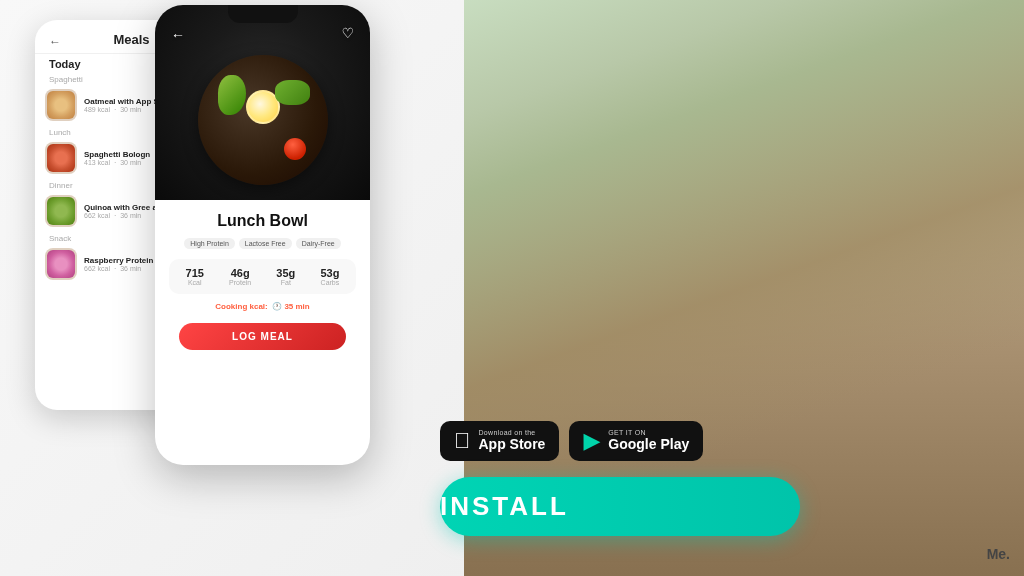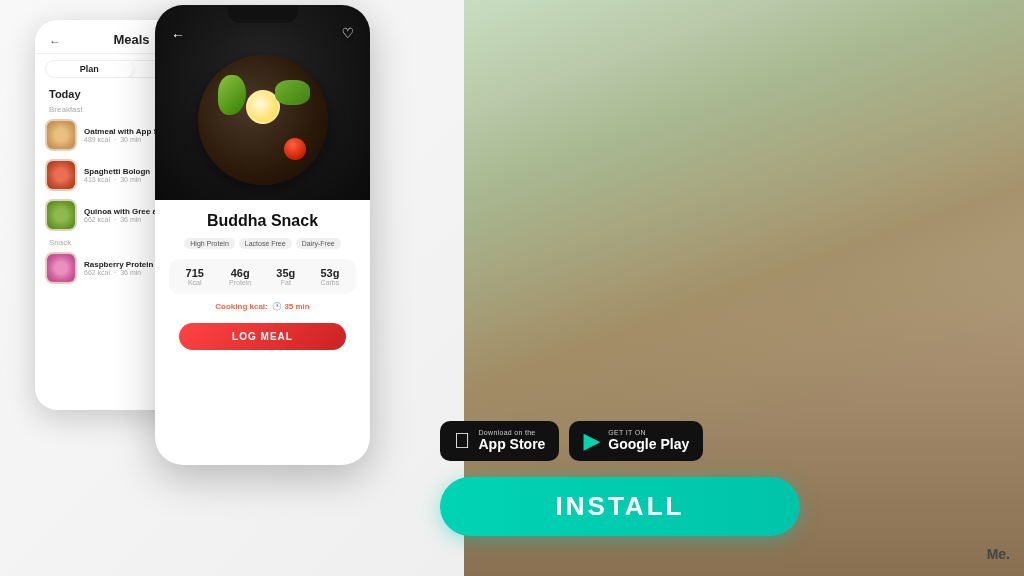--- a/index.html
+++ b/index.html
@@ -324,21 +324,21 @@
 
     
     .install-btn {
       position: absolute;
       bottom: 40px;
       left: 440px;
       width: 360px;
       background: linear-gradient(90deg, #00d4b4 0%, #00c4aa 100%);
       border-radius: 30px;
       padding: 14px 0;
-      text-align: center;
+      text-align: left;
       z-index: 10;
       cursor: pointer;
       box-shadow: 0 4px 20px rgba(0,200,180,0.4);
       margin-top: 40px;
     }
     .install-text {
       font-size: 26px;
       font-weight: 900;
       color: #fff;
       letter-spacing: 3px;
@@ -365,56 +365,54 @@
   <div class="woman-visual"></div>
 </div>
 
 <div class="phone-back">
   <div class="phone-back-header">
     <span class="back-arrow">←</span>
     <span class="phone-back-title">Meals</span>
     <div class="info-icon">i</div>
   </div>
 
-  <div class="phone-tabs">
-    <div class="phone-tab active">Plan</div>
-    <div class="phone-tab">Favorites</div>
-  </div>
 
   <div class="today-label">Today</div>
 
-  <div class="meal-section-label">Breakfast</div>
+  <div class="meal-section-label">Spaghetti</div>
   <div class="meal-item">
     <div class="meal-thumb">
       <div class="meal-thumb-inner thumb-breakfast"></div>
     </div>
     <div class="meal-info">
       <div class="meal-name">Oatmeal with App Strawberries</div>
       <div class="meal-meta">
         <span>489 kcal</span>
         &nbsp;·&nbsp;
         <span>30 min</span>
       </div>
     </div>
   </div>
 
+  <div class="meal-section-label">Lunch</div>
   <div class="meal-item">
     <div class="meal-thumb">
       <div class="meal-thumb-inner thumb-lunch"></div>
     </div>
     <div class="meal-info">
       <div class="meal-name">Spaghetti Bologn</div>
       <div class="meal-meta">
         <span>413 kcal</span>
         &nbsp;·&nbsp;
         <span>30 min</span>
       </div>
     </div>
   </div>
 
+  <div class="meal-section-label">Dinner</div>
   <div class="meal-item">
     <div class="meal-thumb">
       <div class="meal-thumb-inner thumb-dinner"></div>
     </div>
     <div class="meal-info">
       <div class="meal-name">Quinoa with Gree and Edamame Be</div>
       <div class="meal-meta">
         <span>662 kcal</span>
         &nbsp;·&nbsp;
         <span>36 min</span>
@@ -448,21 +446,21 @@
     </div>
     <div class="bowl-circle">
       <div class="bowl-egg"></div>
       <div class="bowl-avocado"></div>
       <div class="bowl-tomato"></div>
       <div class="bowl-greens"></div>
     </div>
   </div>
 
   <div class="recipe-content">
-    <div class="recipe-title">Buddha Snack</div>
+    <div class="recipe-title">Lunch Bowl</div>
 
     <div class="recipe-tags">
       <span class="recipe-tag">High Protein</span>
       <span class="recipe-tag">Lactose Free</span>
       <span class="recipe-tag">Dairy-Free</span>
     </div>
 
     <div class="recipe-stats">
       <div class="stat-item">
         <div class="stat-val">715</div>

